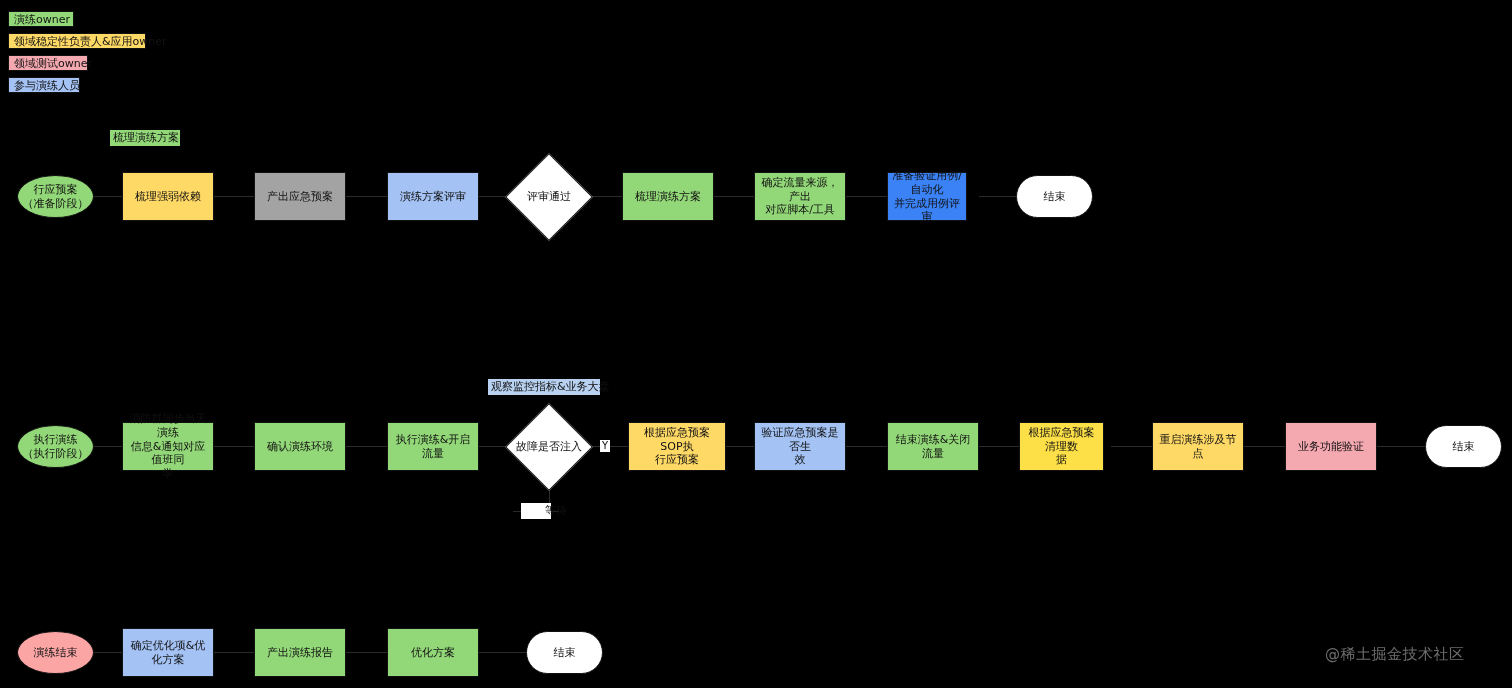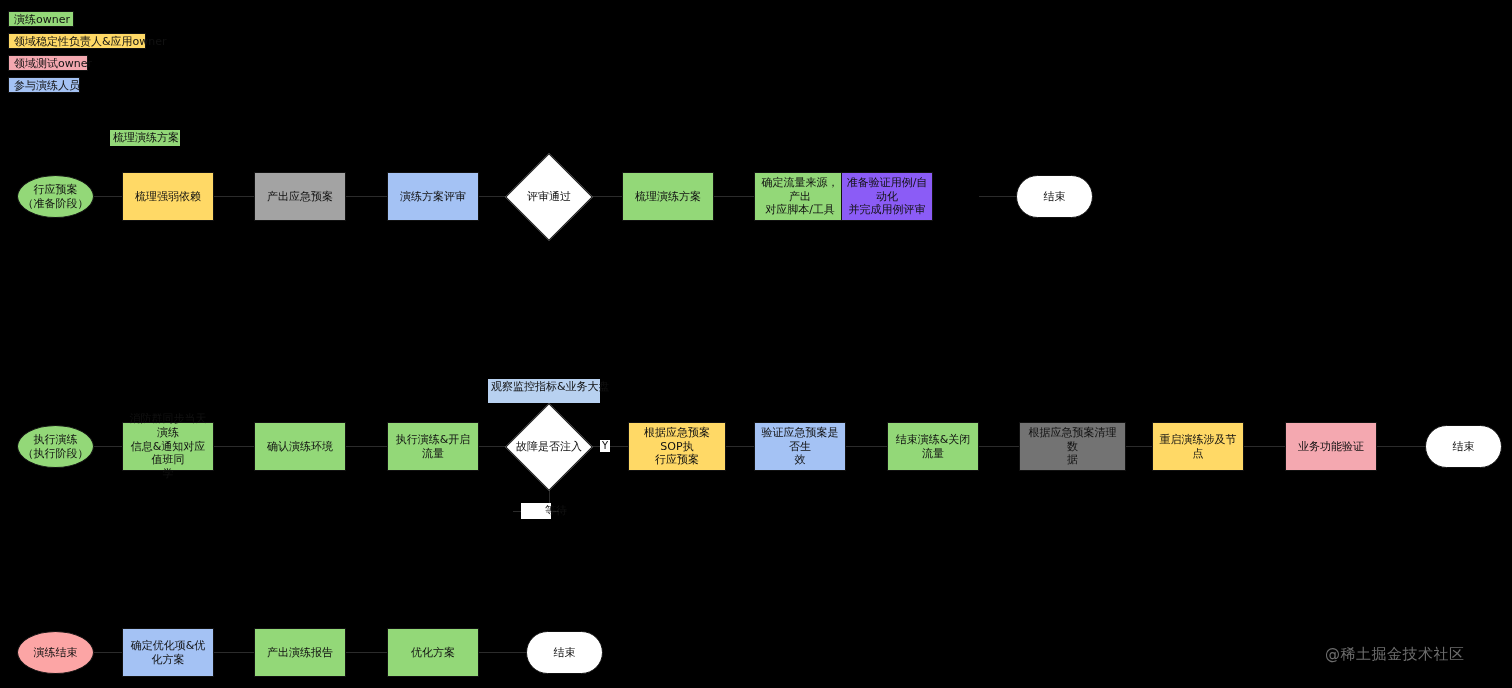--- a/index.html
+++ b/index.html
@@ -119,52 +119,52 @@
     <div class="node rect" style="left: 122px; top: 172px; width: 92px; height: 49px; background: rgb(255, 217, 102);">梳理强弱依赖</div>
     <div class="node rect" style="left: 254px; top: 172px; width: 92px; height: 49px; background: #a3a3a3;">产出应急预案</div>
     <div class="node rect" style="left: 387px; top: 172px; width: 92px; height: 49px; background: rgb(164, 194, 244);">演练方案评审</div>
     <div class="diamond-wrap" style="left: 518px; top: 166px; width: 62px; height: 62px;">
       <div class="diamond-shape" style="background: rgb(255, 255, 255);"></div>
       <div class="diamond-label">评审通过</div>
     </div>
     <div class="node rect" style="left: 622px; top: 172px; width: 92px; height: 49px; background: rgb(147, 216, 120);">梳理演练方案</div>
     <div class="node rect" style="left: 754px; top: 172px; width: 92px; height: 49px; background: rgb(147, 216, 120);">确定流量来源，产出
 对应脚本/工具</div>
-    <div class="node rect" style="left: 841px; top: 172px; width: 92px; height: 49px; background: #8b5cf6;">准备验证用例/自动化
+    <div class="node rect" style="left: 887px; top: 172px; width: 80px; height: 49px; background: #3b82f6;">准备验证用例/自动化
 并完成用例评审</div>
     <div class="node stadium" style="left: 1016px; top: 175px; width: 77px; height: 43px; background: rgb(255, 255, 255);">结束</div>
     <div class="node ellipse" style="left: 17px; top: 425px; width: 77px; height: 43px; background: rgb(147, 216, 120);">执行演练
 （执行阶段）</div>
     <div class="node rect" style="left: 122px; top: 422px; width: 92px; height: 49px; background: rgb(147, 216, 120);">消防群同步当天演练
 信息&amp;通知对应值班同
 学</div>
     <div class="node rect" style="left: 254px; top: 422px; width: 92px; height: 49px; background: rgb(147, 216, 120);">确认演练环境</div>
     <div class="node rect" style="left: 387px; top: 422px; width: 92px; height: 49px; background: rgb(147, 216, 120);">执行演练&amp;开启流量</div>
     <div class="diamond-wrap" style="left: 518px; top: 416px; width: 62px; height: 62px;">
       <div class="diamond-shape" style="background: rgb(255, 255, 255);"></div>
       <div class="diamond-label">故障是否注入</div>
     </div>
     <div class="node rect" style="left: 628px; top: 422px; width: 98px; height: 49px; background: rgb(255, 217, 102);">根据应急预案SOP执
 行应预案</div>
     <div class="node rect" style="left: 754px; top: 422px; width: 92px; height: 49px; background: rgb(164, 194, 244);">验证应急预案是否生
 效</div>
     <div class="node rect" style="left: 887px; top: 422px; width: 92px; height: 49px; background: rgb(147, 216, 120);">结束演练&amp;关闭流量</div>
-    <div class="node rect" style="left: 1019px; top: 422px; width: 107px; height: 49px; background: #737373;">根据应急预案清理数
+    <div class="node rect" style="left: 1019px; top: 422px; width: 85px; height: 49px; background: #fde047;">根据应急预案清理数
 据</div>
     <div class="node rect" style="left: 1152px; top: 422px; width: 92px; height: 49px; background: rgb(255, 217, 102);">重启演练涉及节点</div>
     <div class="node rect" style="left: 1285px; top: 422px; width: 92px; height: 49px; background: rgb(244, 168, 176);">业务功能验证</div>
     <div class="node stadium" style="left: 1425px; top: 425px; width: 77px; height: 43px; background: rgb(255, 255, 255);">结束</div>
     <div class="node ellipse" style="left: 17px; top: 631px; width: 77px; height: 43px; background: #fca5a5; text-align: right;">演练结束</div>
     <div class="node rect" style="left: 122px; top: 628px; width: 92px; height: 49px; background: rgb(164, 194, 244);">确定优化项&amp;优化方案</div>
     <div class="node rect" style="left: 254px; top: 628px; width: 92px; height: 49px; background: rgb(147, 216, 120);">产出演练报告</div>
     <div class="node rect" style="left: 387px; top: 628px; width: 92px; height: 49px; background: rgb(147, 216, 120);">优化方案</div>
     <div class="node stadium" style="left: 526px; top: 631px; width: 77px; height: 43px; background: rgb(255, 255, 255);">结束</div>
   </div>
 <div id="annot-layer">
     <div class="annot annot-green" style="left: 110px; top: 130px; width: 70px; height: 16px;">梳理演练方案</div>
-    <div class="annot annot-blue" style="left: 488px; top: 379px; width: 112px; height: 24px;">观察监控指标&amp;业务大盘</div>
+    <div class="annot annot-blue" style="left: 488px; top: 379px; width: 112px; height: 16px;">观察监控指标&amp;业务大盘</div>
     <div class="annot annot-plain" style="left: 521px; top: 503px; width: 30px; height: 16px;">等待</div>
   </div>
 <div id="edge-layer">
     <div class="edge-label" style="left: 600px; top: 440px;">Y</div>
   </div>
 
 <div class="watermark" style="left: 1325px; top: 645px;">@稀土掘金技术社区</div>
 
 </body></html>

